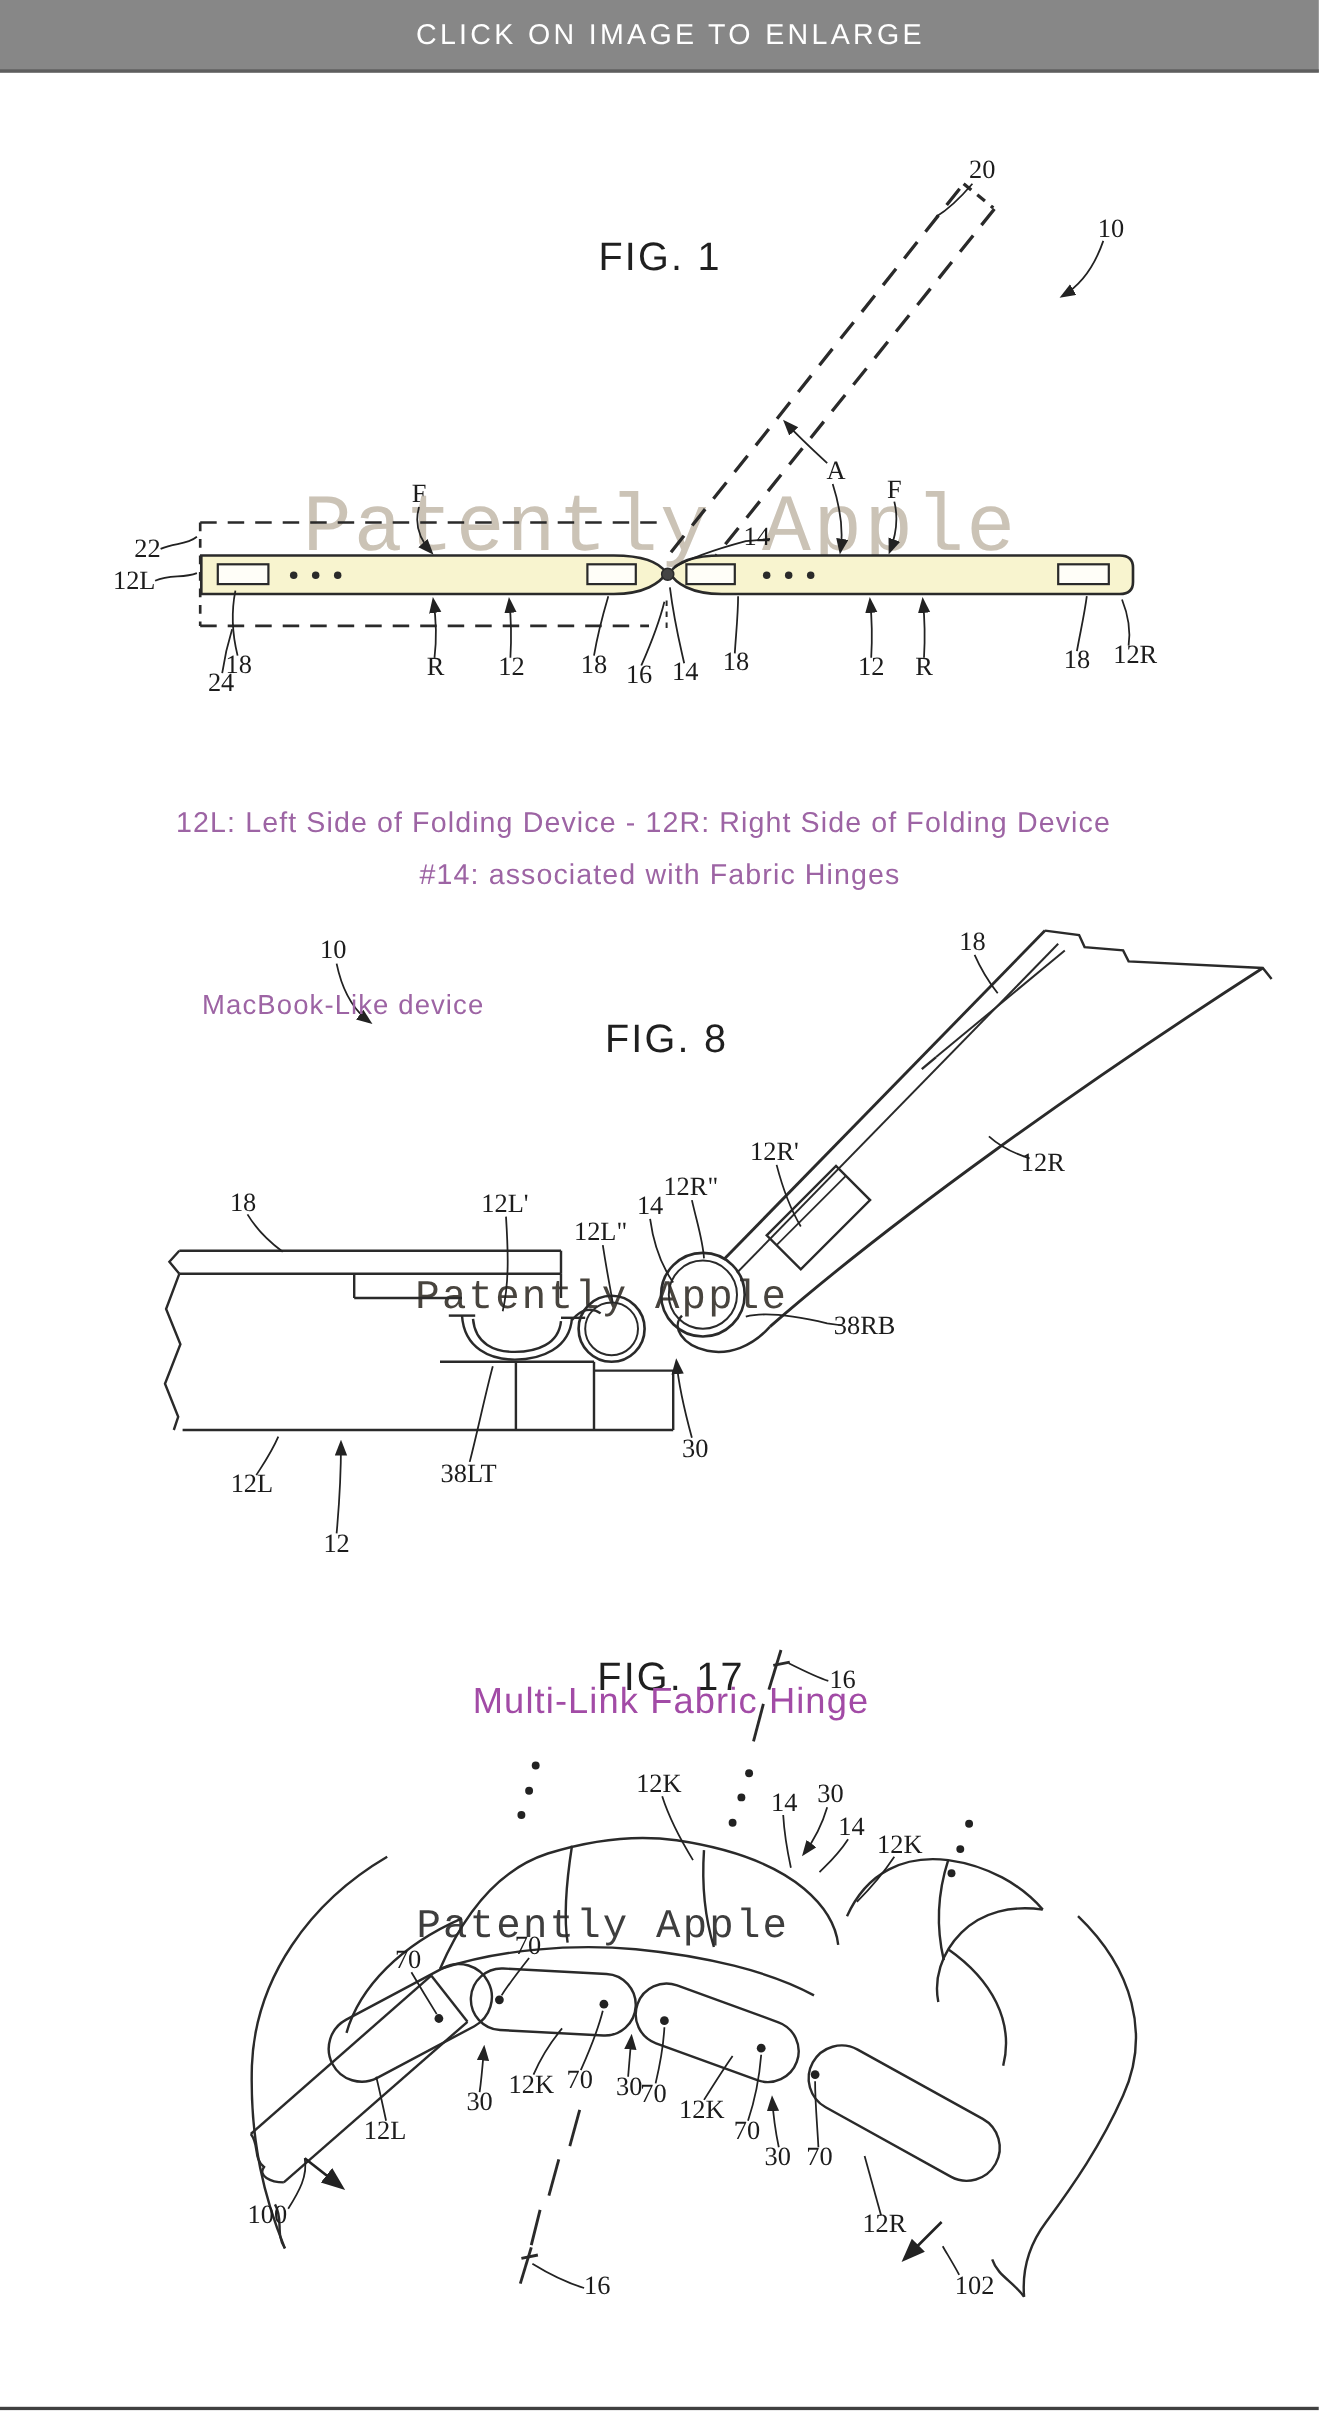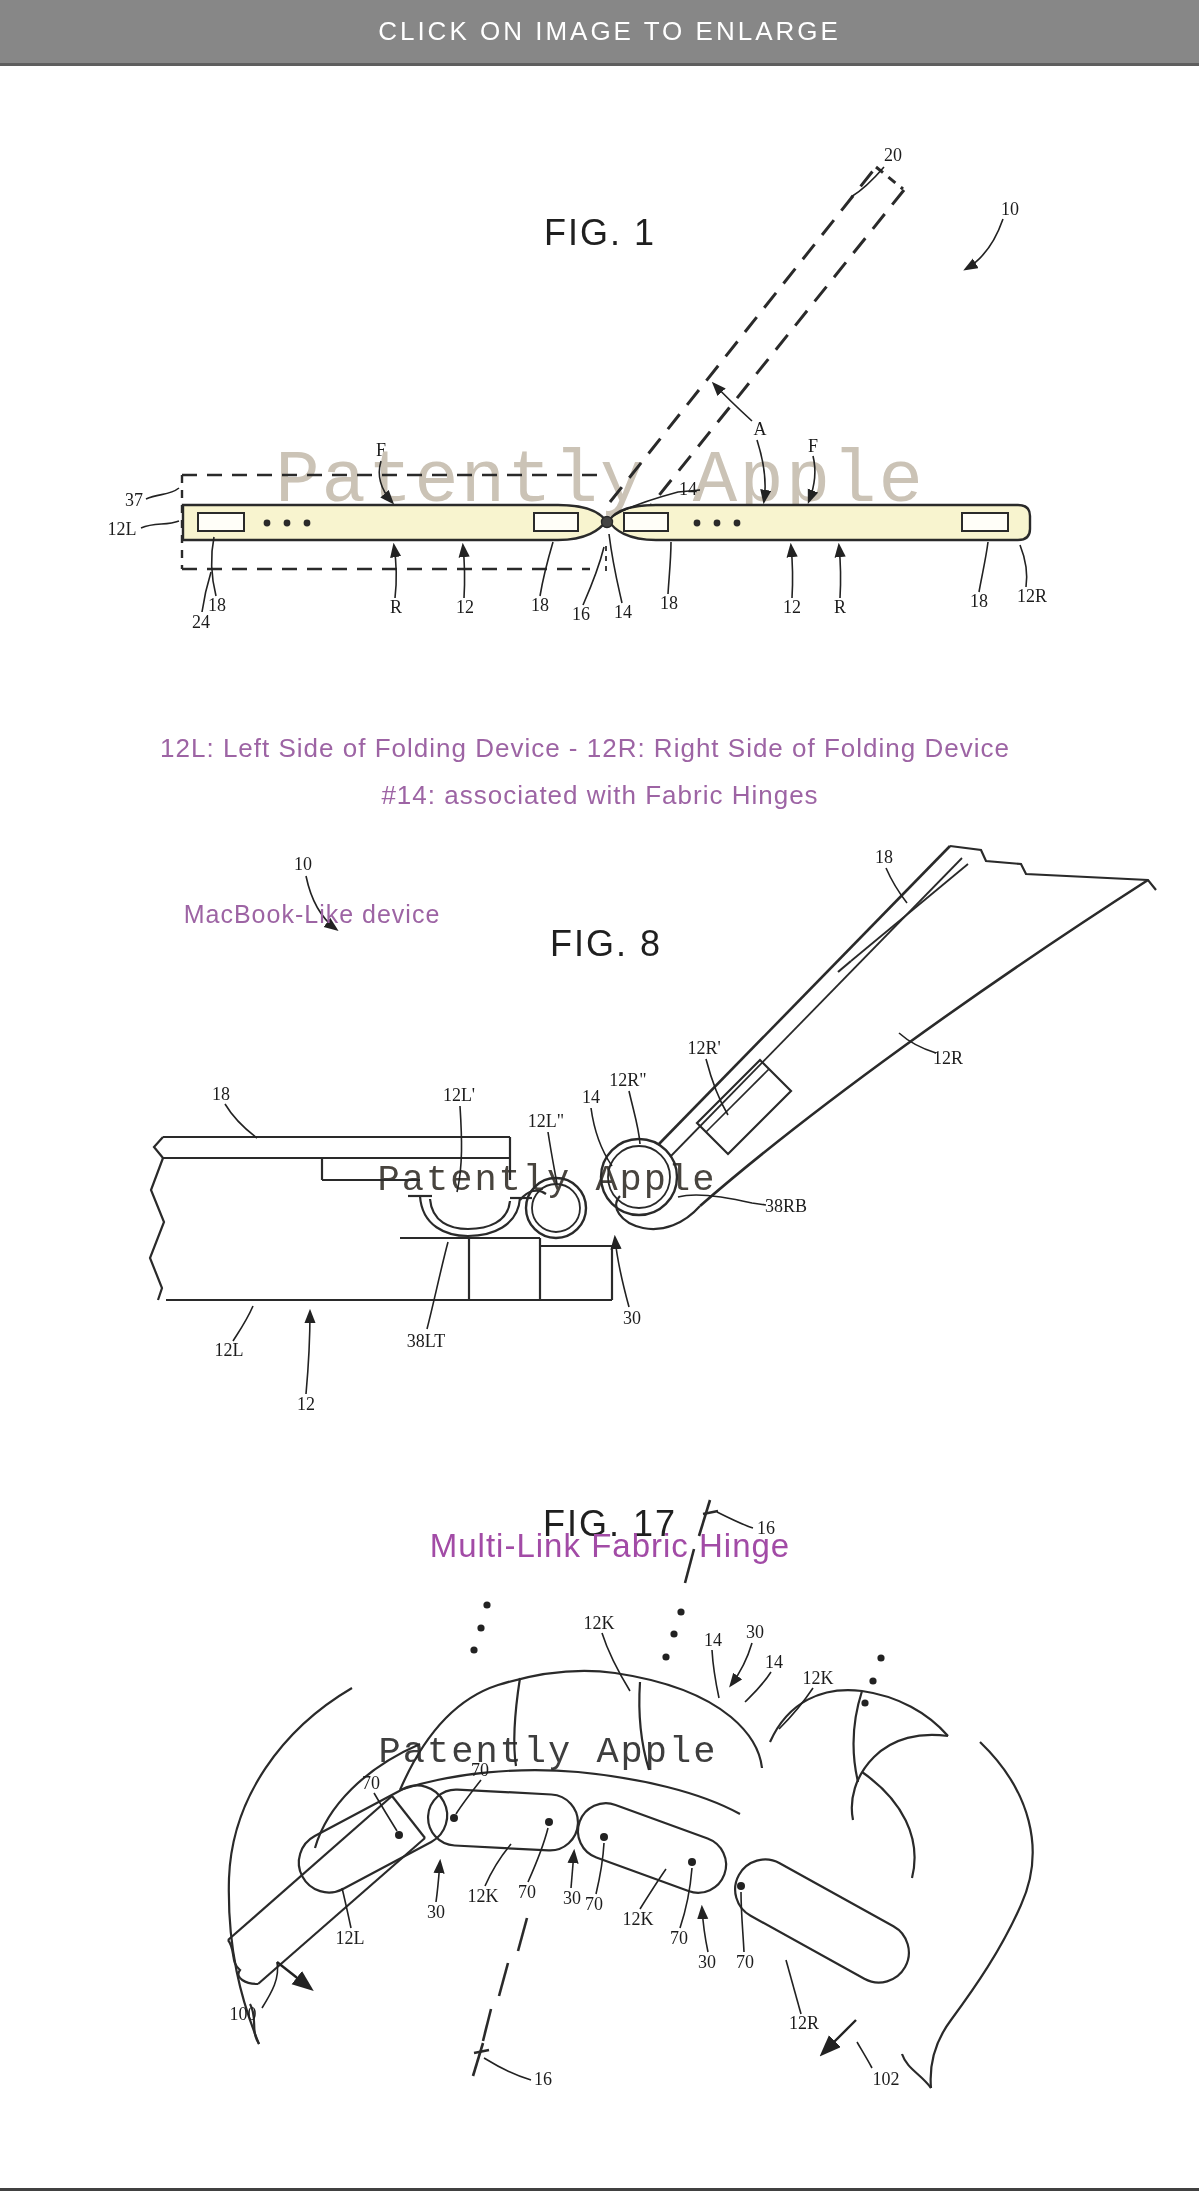--- a/index.html
+++ b/index.html
@@ -17,21 +17,21 @@
           letter-spacing:1px;white-space:nowrap;}
   .purple-big{position:absolute;transform:translate(-50%,-50%);color:#a24ba6;font-size:33px;
           letter-spacing:1px;white-space:nowrap;}
   .wm{position:absolute;transform:translate(-50%,-50%);white-space:nowrap;letter-spacing:2px;
       font-weight:400;font-family:Liberation Mono, monospace;}
   .wm-1{font-size:74px;color:#cbc3b6;}
   .wm-8{font-size:37px;color:#48443e;}
   .wm-17{font-size:37px;color:#3e3e3e;}
   
   .ref-label{position:absolute;transform:translate(-50%,-50%);font-family:"Liberation Serif",serif;
-             font-size:18px;color:#1c1c1c;white-space:nowrap;}
+             font-size:24px;color:#1c1c1c;white-space:nowrap;}
   .labels-layer{position:absolute;left:0;top:0;width:100%;height:100%;pointer-events:none;}
   svg.art{position:absolute;left:0;top:0;}
   .bottom-rule{position:absolute;left:0;top:2188px;width:1199px;height:3px;background:#414141;}
 </style>
 </head>
 <body>
 
 <div id="page">
 
   <div class="banner">
@@ -263,21 +263,21 @@
 
     <div class="purple" style="left:312px;top:848px;font-size:25px;">MacBook-Like device</div>
     <div class="fig-title" style="left:606px;top:838px;">FIG. 8</div>
 
     <div class="fig-title" style="left:610px;top:1418px;">FIG. 17</div>
     <div class="purple-big" style="left:610px;top:1480px;">Multi-Link Fabric Hinge</div>
 
     <div class="labels-layer">
         <span class="ref-label" style="left: 893px; top: 89px;">20</span>
         <span class="ref-label" style="left: 1010px; top: 143px;">10</span>
-        <span class="ref-label" style="left: 134px; top: 434px;">37</span>
+        <span class="ref-label" style="left: 134px; top: 434px;">22</span>
         <span class="ref-label" style="left: 122px; top: 463px;">12L</span>
         <span class="ref-label" style="left: 381px; top: 384px;">F</span>
         <span class="ref-label" style="left: 760px; top: 363px;">A</span>
         <span class="ref-label" style="left: 813px; top: 380px;">F</span>
         <span class="ref-label" style="left: 688px; top: 423px;">14</span>
         <span class="ref-label" style="left: 217px; top: 539px;">18</span>
         <span class="ref-label" style="left: 201px; top: 556px;">24</span>
         <span class="ref-label" style="left: 396px; top: 541px;">R</span>
         <span class="ref-label" style="left: 465px; top: 541px;">12</span>
         <span class="ref-label" style="left: 540px; top: 539px;">18</span>

